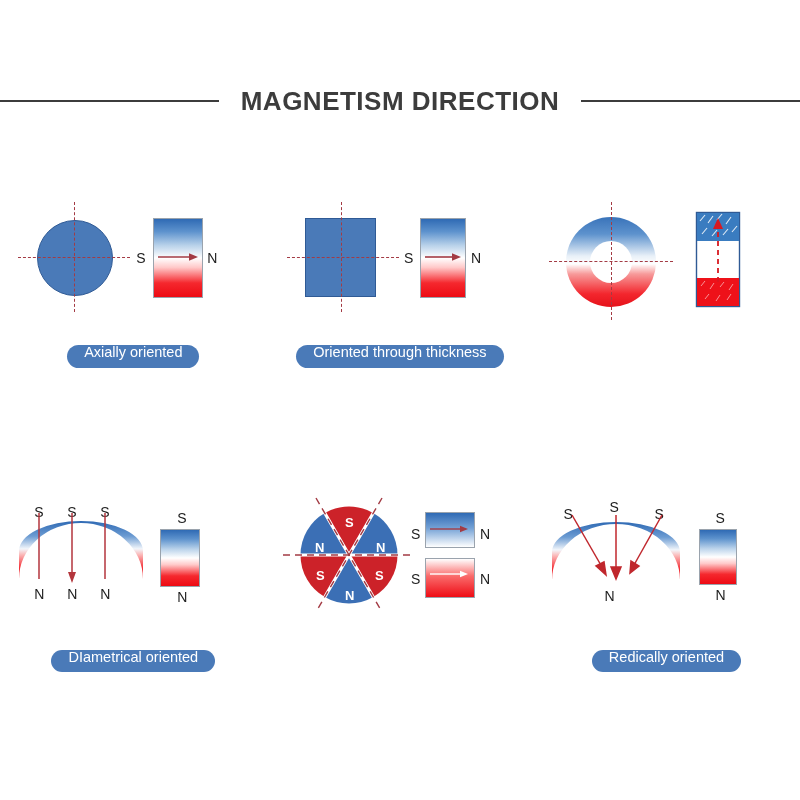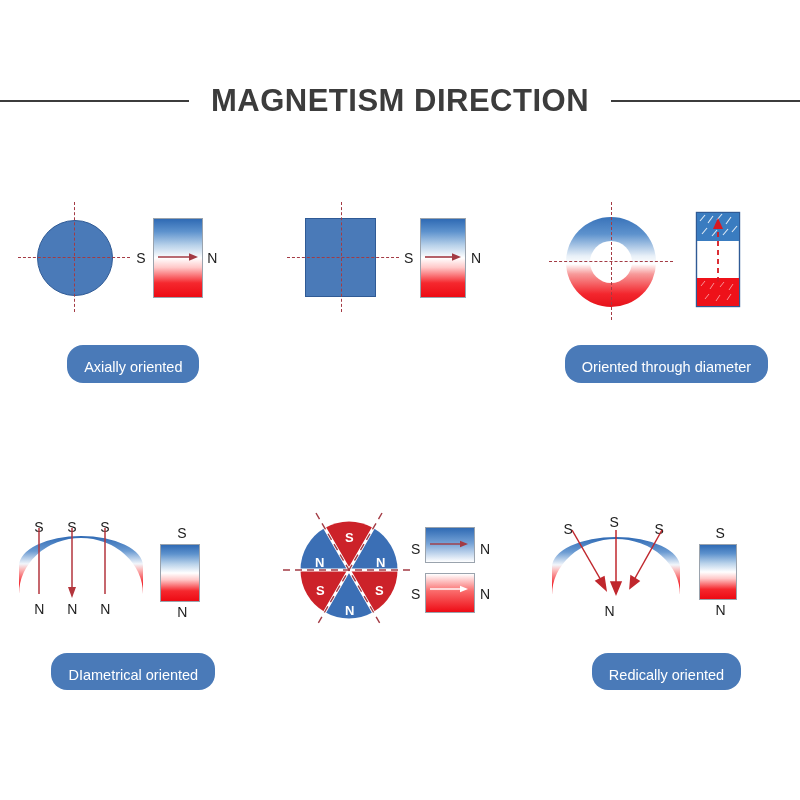--- a/index.html
+++ b/index.html
@@ -27,21 +27,21 @@
     justify-content: center;
   }
   .rule {
     height: 2px;
     background: #3c3c3c;
     flex: 1 1 auto;
   }
   .rule.left  { margin-right: 22px; margin-left: 0px; }
   .rule.right { margin-left: 22px;  margin-right: 0px; }
   .page-title {
-    font-size: 31px;
+    font-size: 26px;
     font-weight: bold;
     color: #3c3c3c;
     letter-spacing: 0.5px;
     white-space: nowrap;
     flex: 0 0 auto;
   }
 
   
   .grid {
     position: absolute;
@@ -63,25 +63,25 @@
   .figure {
     height: 155px;
     width: 250px;
     position: relative;
   }
   .pill {
     background: #4a7ab8;
     color: #ffffff;
     font-size: 14.5px;
     border-radius: 16px;
-    padding: 15px 17px 8px 17px;
+    padding: 0 17px 8px 17px;
     white-space: nowrap;
     line-height: 1;
   }
-  .pill.r2 { margin-top: 0px; }
+  .pill.r2 { margin-top: 12px; }
 
   
   .abs { position: absolute; }
 
   
   .face-blue {
     background: #4a7ab8;
     border: 1.5px solid #2f5a95;
   }
   .disc { border-radius: 50%; }
@@ -165,20 +165,21 @@
         <div class="abs cross-h" style="left:12px; top:67px; width:112px;"></div>
         <div class="abs cross-v" style="left:66px; top:12px; height:110px;"></div>
         <div class="abs bar-vert" style="left:145px; top:28px; width:44px; height:78px;"></div>
         <svg class="abs" style="left:148px; top:61px;" width="40" height="12" viewBox="0 0 40 12">
           <line x1="2" y1="6" x2="32" y2="6" stroke="#a33b44" stroke-width="1.6"></line>
           <polygon points="38,6 29,2.2 29,9.8" fill="#a33b44"></polygon>
         </svg>
         <div class="abs lbl" style="left:129px; top:61px;">S</div>
         <div class="abs lbl" style="left:196px; top:61px;">N</div>
       </div>
+      <div class="pill">Oriented through thickness</div>
     </div>
 
     <div class="card">
       <div class="figure">
 
         <svg class="abs" style="left:20px; top:22px;" width="100" height="100" viewBox="0 0 100 100">
           <defs>
             <linearGradient id="ringGrad" x1="0" y1="0" x2="0" y2="1">
               <stop offset="0%" stop-color="#2f6ab4"></stop>
               <stop offset="22%" stop-color="#5d92cd"></stop>
@@ -219,21 +220,20 @@
             <line x1="24" y1="75" x2="28" y2="70"></line>
             <line x1="33" y1="78" x2="37" y2="72"></line>
             <line x1="9" y1="87" x2="13" y2="82"></line>
             <line x1="20" y1="89" x2="24" y2="83"></line>
             <line x1="31" y1="88" x2="35" y2="82"></line>
           </g>
           <line x1="22" y1="70" x2="22" y2="16" stroke="#d81920" stroke-width="1.8" stroke-dasharray="5 4"></line>
           <polygon points="22,6 17,17 27,17" fill="#d81920"></polygon>
         </svg>
       </div>
-      <div class="pill">Oriented through diameter</div>
     </div>
   </div>
 
   <div class="row row2">
 
     <div class="card">
       <div class="figure">
 
         <div class="abs lbl" style="left:26px; top:22px;">S</div>
         <div class="abs lbl" style="left:59px; top:22px;">S</div>

